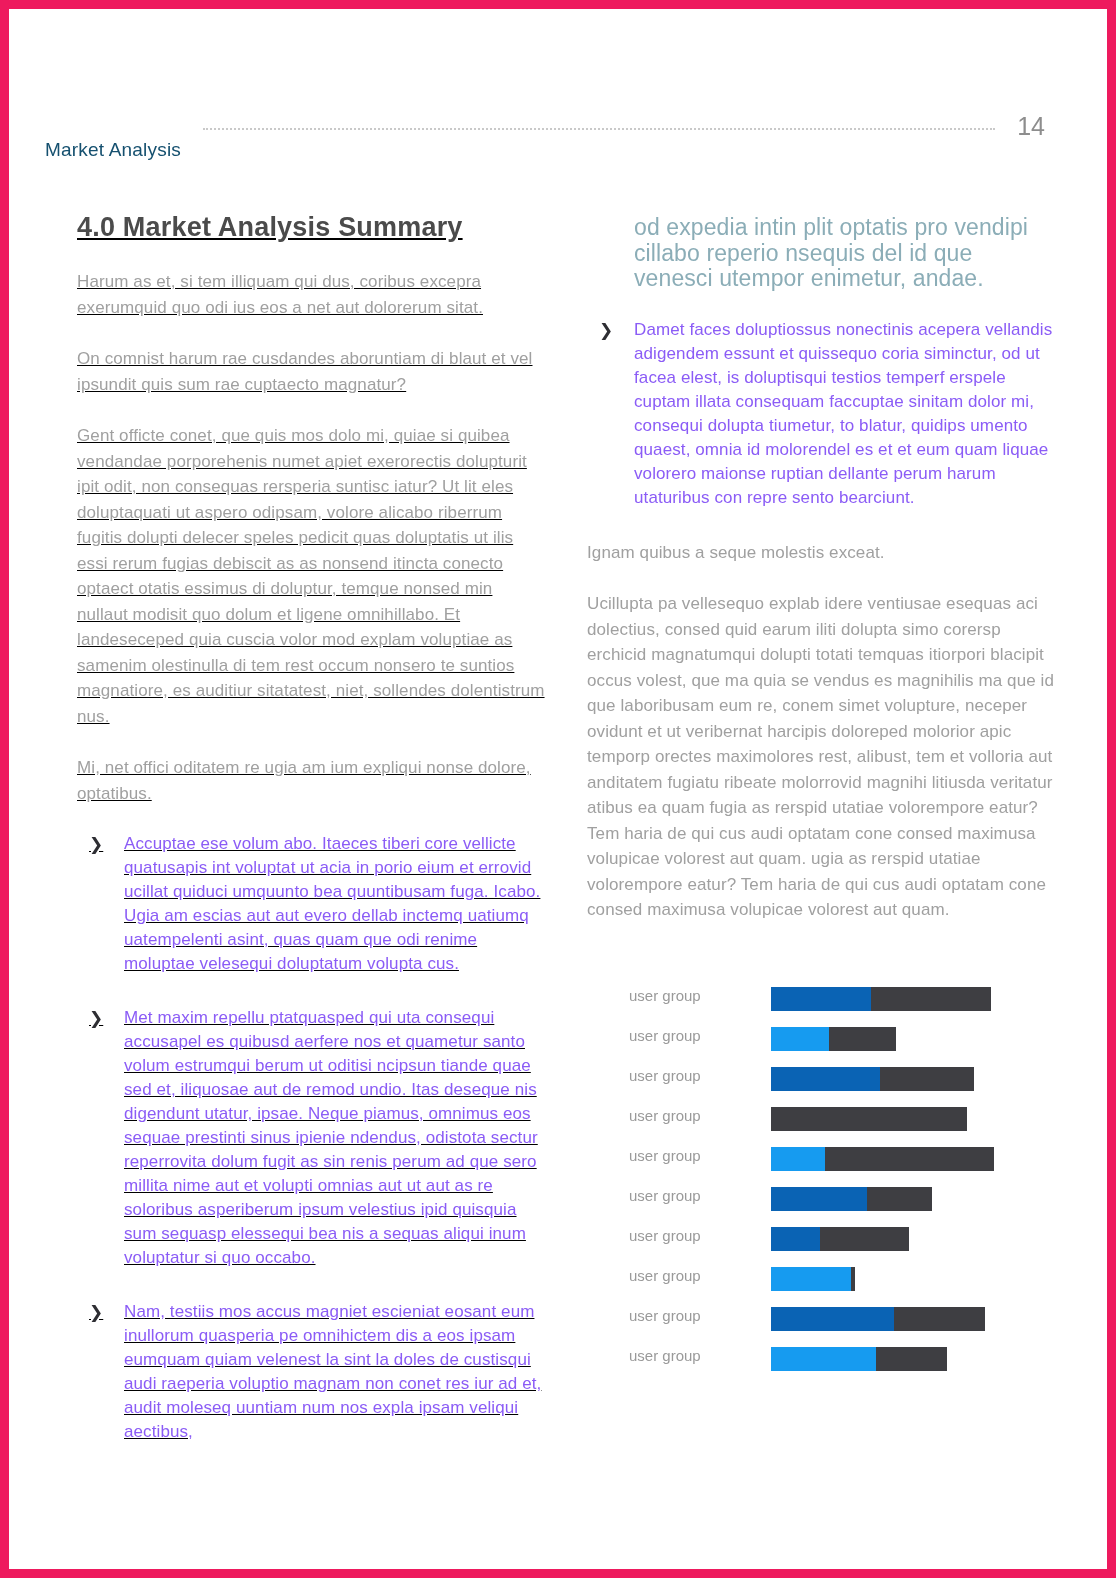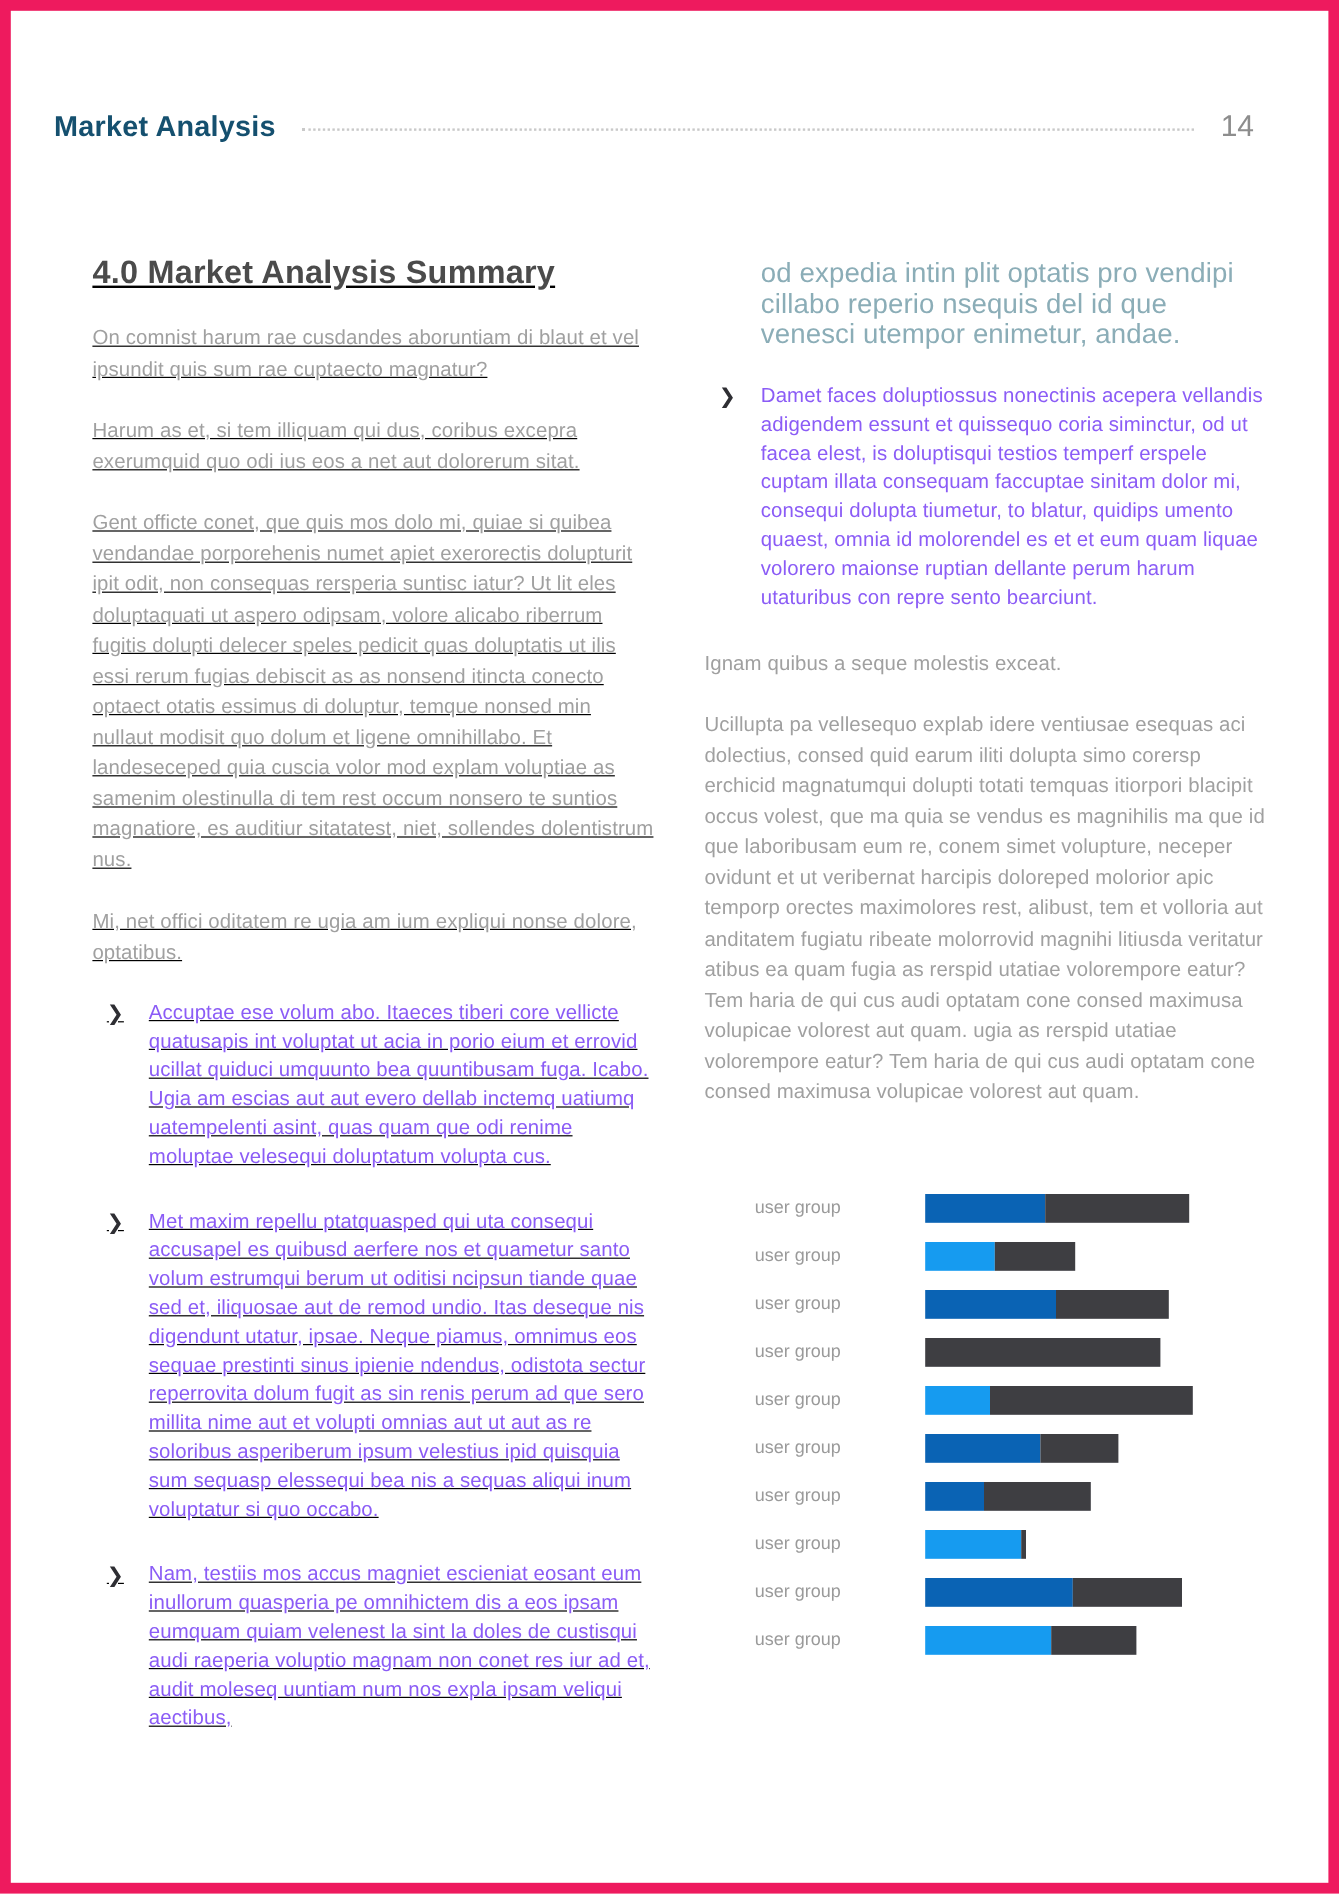--- a/index.html
+++ b/index.html
@@ -16,22 +16,22 @@
     box-sizing:border-box;
     background:#ffffff;
     overflow:hidden;
   }
   
   .header{
     position:absolute;left:36px;right:62px;top:82px;
     display:flex;align-items:center;
   }
   .header-title{
-    font-size:24px;font-weight:700;color:#15506f;
-    white-space:nowrap;letter-spacing:.2px;
+    font-size:19px;font-weight:400;color:#15506f;
+    white-space:nowrap;letter-spacing:.2px;margin-top:48px;
   }
   .header-dots{
     flex:1;margin:4px 22px 0 22px;
     border-bottom:2px dotted #c9c9c9;height:1px;
   }
   .page-number{
     font-size:25px;color:#8d8d8d;font-weight:400;
   }
   
   .col-left{position:absolute;left:68px;top:200px;width:470px;text-decoration:underline;}
@@ -59,21 +59,21 @@
     font-size:17px;line-height:24px;
     color:#8b5cf6;letter-spacing:.1px;
   }
   .continuation{
     margin:6px 0 26px 47px;
     font-size:23px;line-height:25.5px;
     color:#8badb7;letter-spacing:.1px;
   }
   
   .chart{margin-top:64px;}
-  .chart-row{display:flex;align-items:center;height:40px;}
+  .chart-row{display:flex;height:40px;}
   .chart-label{
     margin-left:42px;width:100px;
     font-size:15px;color:#9a9a9a;
   }
   .chart-track{
     margin-left:42px;width:223px;height:24px;
     display:flex;align-items:stretch;
   }
   .seg{height:24px;}
 </style>
@@ -83,22 +83,22 @@
 <div class="page">
 
   <div class="header">
     <span class="header-title">Market Analysis</span>
     <span class="header-dots"></span>
     <span class="page-number">14</span>
   </div>
 
   <div class="col-left">
     <h1 class="doc-heading">4.0 Market Analysis Summary</h1>
+    <p class="para">Harum as et, si tem illiquam qui dus, coribus excepra exerumquid quo odi ius eos a net aut dolorerum sitat.</p>
     <p class="para">On comnist harum rae cusdandes aboruntiam di blaut et vel ipsundit quis sum rae cuptaecto magnatur?</p>
-    <p class="para">Harum as et, si tem illiquam qui dus, coribus excepra exerumquid quo odi ius eos a net aut dolorerum sitat.</p>
     <p class="para">Gent officte conet, que quis mos dolo mi, quiae si quibea vendandae porporehenis numet apiet exerorectis dolupturit ipit odit, non consequas rersperia suntisc iatur? Ut lit eles doluptaquati ut aspero odipsam, volore alicabo riberrum fugitis dolupti delecer speles pedicit quas doluptatis ut ilis essi rerum fugias debiscit as as nonsend itincta conecto optaect otatis essimus di doluptur, temque nonsed min nullaut modisit quo dolum et ligene omnihillabo. Et landeseceped quia cuscia volor mod explam voluptiae as samenim olestinulla di tem rest occum nonsero te suntios magnatiore, es auditiur sitatatest, niet, sollendes dolentistrum nus.</p>
     <p class="para">Mi, net offici oditatem re ugia am ium expliqui nonse dolore, optatibus.</p>
 
     <div class="bullet">
       <span class="chev">❯</span>
       <span class="btext">Accuptae ese volum abo. Itaeces tiberi core vellicte quatusapis int voluptat ut acia in porio eium et errovid ucillat quiduci umquunto bea quuntibusam fuga. Icabo. Ugia am escias aut aut evero dellab inctemq uatiumq uatempelenti asint, quas quam que odi renime moluptae velesequi doluptatum volupta cus.</span>
     </div>
     <div class="bullet">
       <span class="chev">❯</span>
       <span class="btext">Met maxim repellu ptatquasped qui uta consequi accusapel es quibusd aerfere nos et quametur santo volum estrumqui berum ut oditisi ncipsun tiande quae sed et, iliquosae aut de remod undio. Itas deseque nis digendunt utatur, ipsae. Neque piamus, omnimus eos sequae prestinti sinus ipienie ndendus, odistota sectur reperrovita dolum fugit as sin renis perum ad que sero millita nime aut et volupti omnias aut ut aut as re soloribus asperiberum ipsum velestius ipid quisquia sum sequasp elessequi bea nis a sequas aliqui inum voluptatur si quo occabo.</span>

